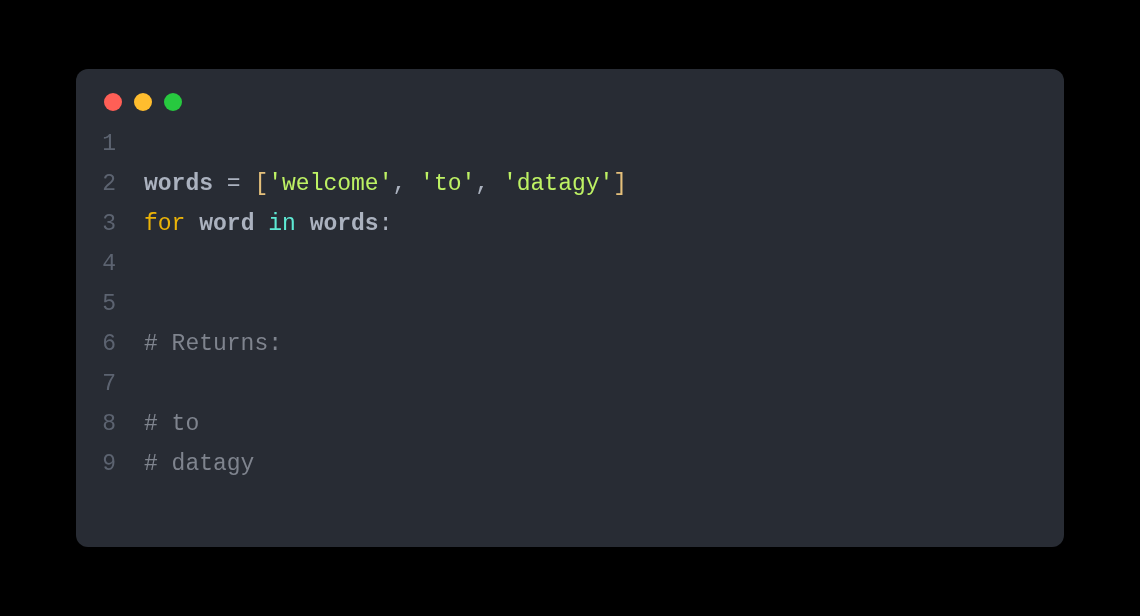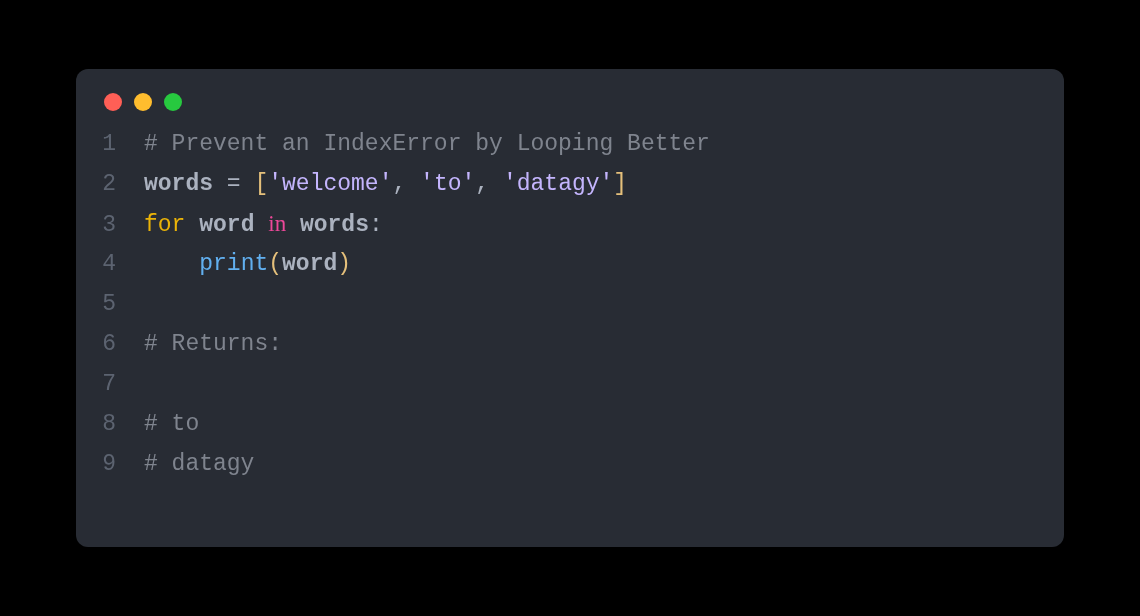--- a/index.html
+++ b/index.html
@@ -55,40 +55,40 @@
       padding-right: 28px;
       user-select: none;
       flex-shrink: 0;
     }
     .code {
       color: #abb2bf;
     }
     .comment { color: #7f848e; font-style: normal; }
     .operator { color: #abb2bf; }
     .bracket { color: #e5c07b; }
-    .string { color: #c4b5fd; }
+    .string { color: #bef264; }
     .keyword-red { color: #eab308; }
     .function { color: #61afef; }
     .plain { color: #abb2bf; font-weight: bold; }
     .punct { color: #abb2bf; }
-    .kw-in { color: #ec4899; font-family: Liberation Serif, serif; }
+    .kw-in { color: #5eead4; }
   </style>
 </head>
 <body>
 
 <div class="window">
   <div class="titlebar">
     <div class="dot dot-red"></div>
     <div class="dot dot-yellow"></div>
     <div class="dot dot-green"></div>
   </div>
   <div class="code-area" id="code-area">
-  <div class="line"><span class="lineno">1</span><span class="code"><span class="comment"># Prevent an IndexError by Looping Better</span></span></div>
+  <div class="line"><span class="lineno">1</span></div>
       <div class="line"><span class="lineno">2</span><span class="code"><span class="plain">words </span><span class="operator">=</span><span class="bracket"> [</span><span class="string">'welcome'</span><span class="punct">, </span><span class="string">'to'</span><span class="punct">, </span><span class="string">'datagy'</span><span class="bracket">]</span></span></div>
       <div class="line"><span class="lineno">3</span><span class="code"><span class="keyword-red">for</span><span class="plain"> word </span><span class="kw-in">in</span><span class="plain"> words</span><span class="punct">:</span></span></div>
-      <div class="line"><span class="lineno">4</span><span class="code"><span class="plain">    </span><span class="function">print</span><span class="bracket">(</span><span class="plain">word</span><span class="bracket">)</span></span></div>
+      <div class="line"><span class="lineno">4</span></div>
       <div class="line"><span class="lineno">5</span><span class="code"></span></div>
       <div class="line"><span class="lineno">6</span><span class="code"><span class="comment"># Returns:</span></span></div>
       <div class="line"><span class="lineno">7</span></div>
       <div class="line"><span class="lineno">8</span><span class="code"><span class="comment"># to</span></span></div>
       <div class="line"><span class="lineno">9</span><span class="code"><span class="comment"># datagy</span></span></div>
     </div>
 </div>
 
 </body></html>

